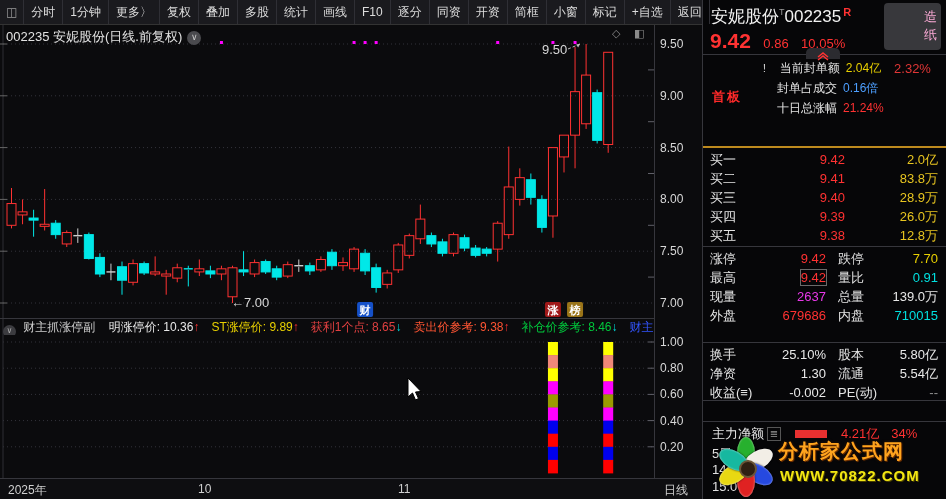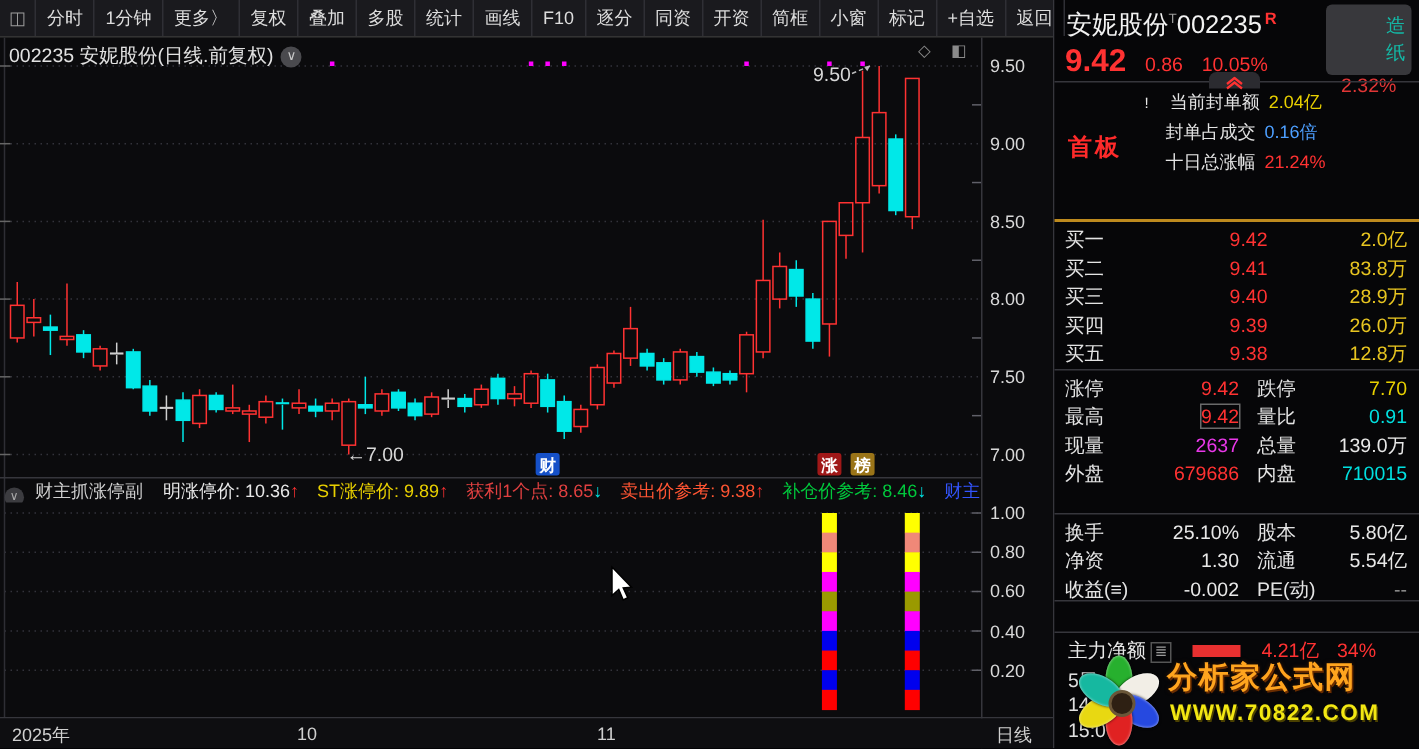--- a/index.html
+++ b/index.html
@@ -35,25 +35,25 @@
   
   .qpanel{left:703px;top:0;width:243px;height:499px;background:#060608;z-index:5;}
   .stock-title{position:absolute;left:8px;top:5px;font-size:17px;color:#f2f2f2;white-space:nowrap;}
   .sup-t{font-size:9px;color:#9a9a9a;vertical-align:7px;}
   .sup-r{font-size:11px;color:#ff3232;vertical-align:6px;font-weight:bold;margin-left:2px;}
   .price-row{position:absolute;left:7px;top:29px;white-space:nowrap;}
   .big-price{font-size:21px;font-weight:bold;color:#ff3232;}
   .sm-red{font-size:13px;color:#ff3232;margin-left:8px;}
   .industry-box{position:absolute;left:181px;top:3px;width:57px;height:47px;background:#38383c;border-radius:4px;
                 text-align:center;}
-  .industry-name{font-size:13px;color:#14b8a6;margin-top:5px;margin-left:36px;}
-  .industry-chg{font-size:13px;color:#e03636;margin-top:5px;}
+  .industry-name{font-size:13px;color:#f9a8d4;margin-top:5px;margin-left:36px;}
+  .industry-chg{font-size:13px;color:#e03636;margin-top:17px;}
   .tab-chev{position:absolute;left:103px;top:48px;width:34px;height:11px;background:#2b2b30;
             border-radius:5px 5px 0 0;text-align:center;z-index:6;}
-  .board-label{position:absolute;left:9px;top:88px;font-size:16px;font-weight:bold;color:#ff2a2a;letter-spacing:2px;}
+  .board-label{position:absolute;left:9px;top:88px;font-size:13px;font-weight:bold;color:#ff2a2a;letter-spacing:2px;}
   .brow{position:absolute;left:60px;width:178px;height:20px;font-size:12px;white-space:nowrap;}
   .bprefix{color:#e8e8e8;font-size:10px;margin-right:2px;}
   .blabel{display:inline-block;width:72px;color:#e4e4e4;text-align:right;}
   .bvalue{margin-left:6px;}
   .qrow{display:flex;height:19px;line-height:19px;font-size:13px;padding:0 8px 0 7px;white-space:nowrap;}
   .qlabel{width:42px;color:#e4e4e4;flex:none;}
   .qprice{width:93px;text-align:right;flex:none;}
   .qvol{flex:1;text-align:right;color:#e8c520;}
   .slabel{width:44px;color:#e4e4e4;flex:none;}
   .sval1{width:72px;text-align:right;flex:none;}

